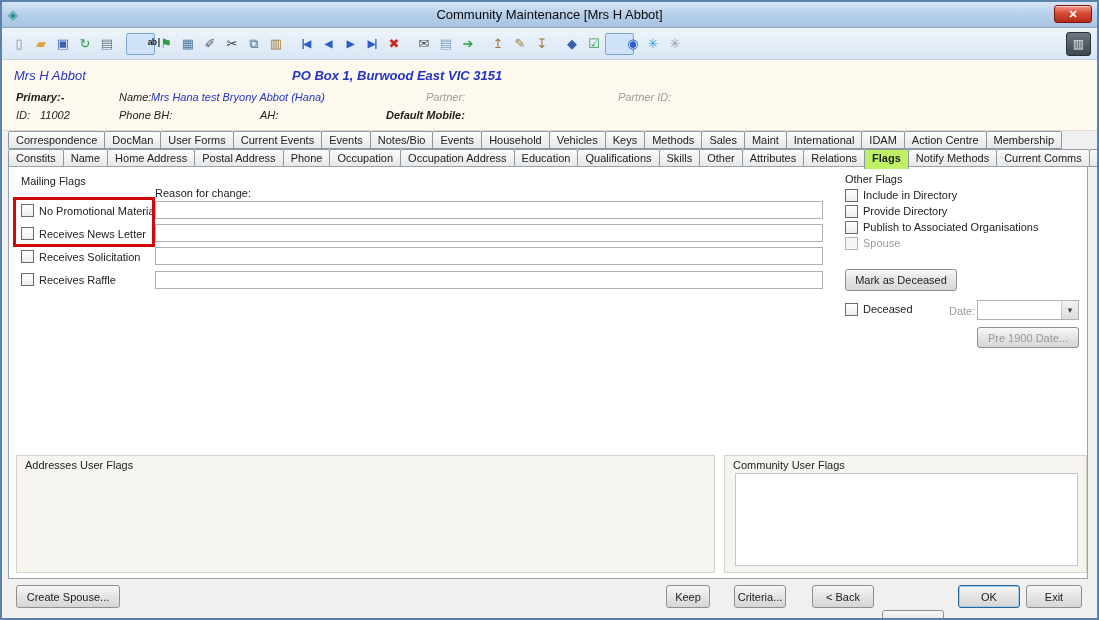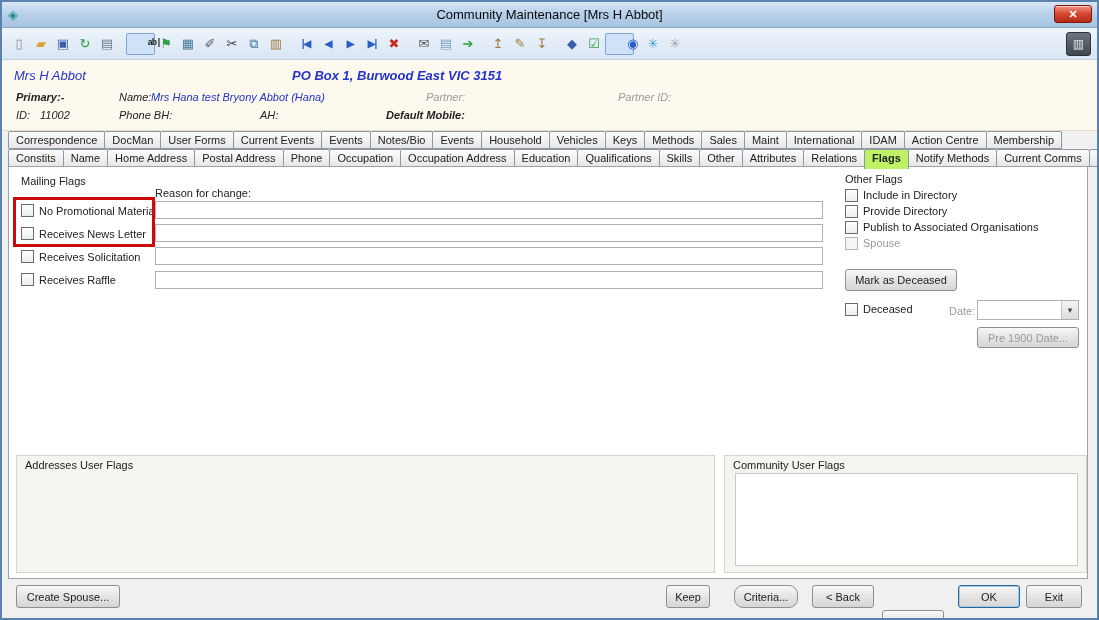--- a/index.html
+++ b/index.html
@@ -88,21 +88,21 @@
   .groupbox { position:absolute; border:1px solid #d8d4c8; background:#f6f4ee; }
   .group-title { position:absolute; left:8px; top:3px; font-size:11px; color:#222; white-space:nowrap; }
   .addresses-group { left:7px; top:288px; width:699px; height:118px; }
   .community-group { left:715px; top:288px; width:363px; height:118px; }
   .community-list { position:absolute; left:10px; top:17px; right:8px; bottom:6px; background:#fff; border:1px solid #c8c8c8; }
 
   
   .fbtn { position:absolute; top:583px; height:23px; }
   .create-spouse { left:14px; width:104px; }
   .keep { left:664px; width:44px; }
-  .criteria { left:732px; width:64px;border-radius:9px; }
+  .criteria { left:732px; width:52px; }
   .back { left:810px; width:62px; }
   .next { left:880px; width:62px;margin-top:25px; }
   .ok { left:956px; width:62px; }
   .exit { left:1024px; width:56px; }
 </style>
 </head>
 <body>
 
 <div class="window">
 

